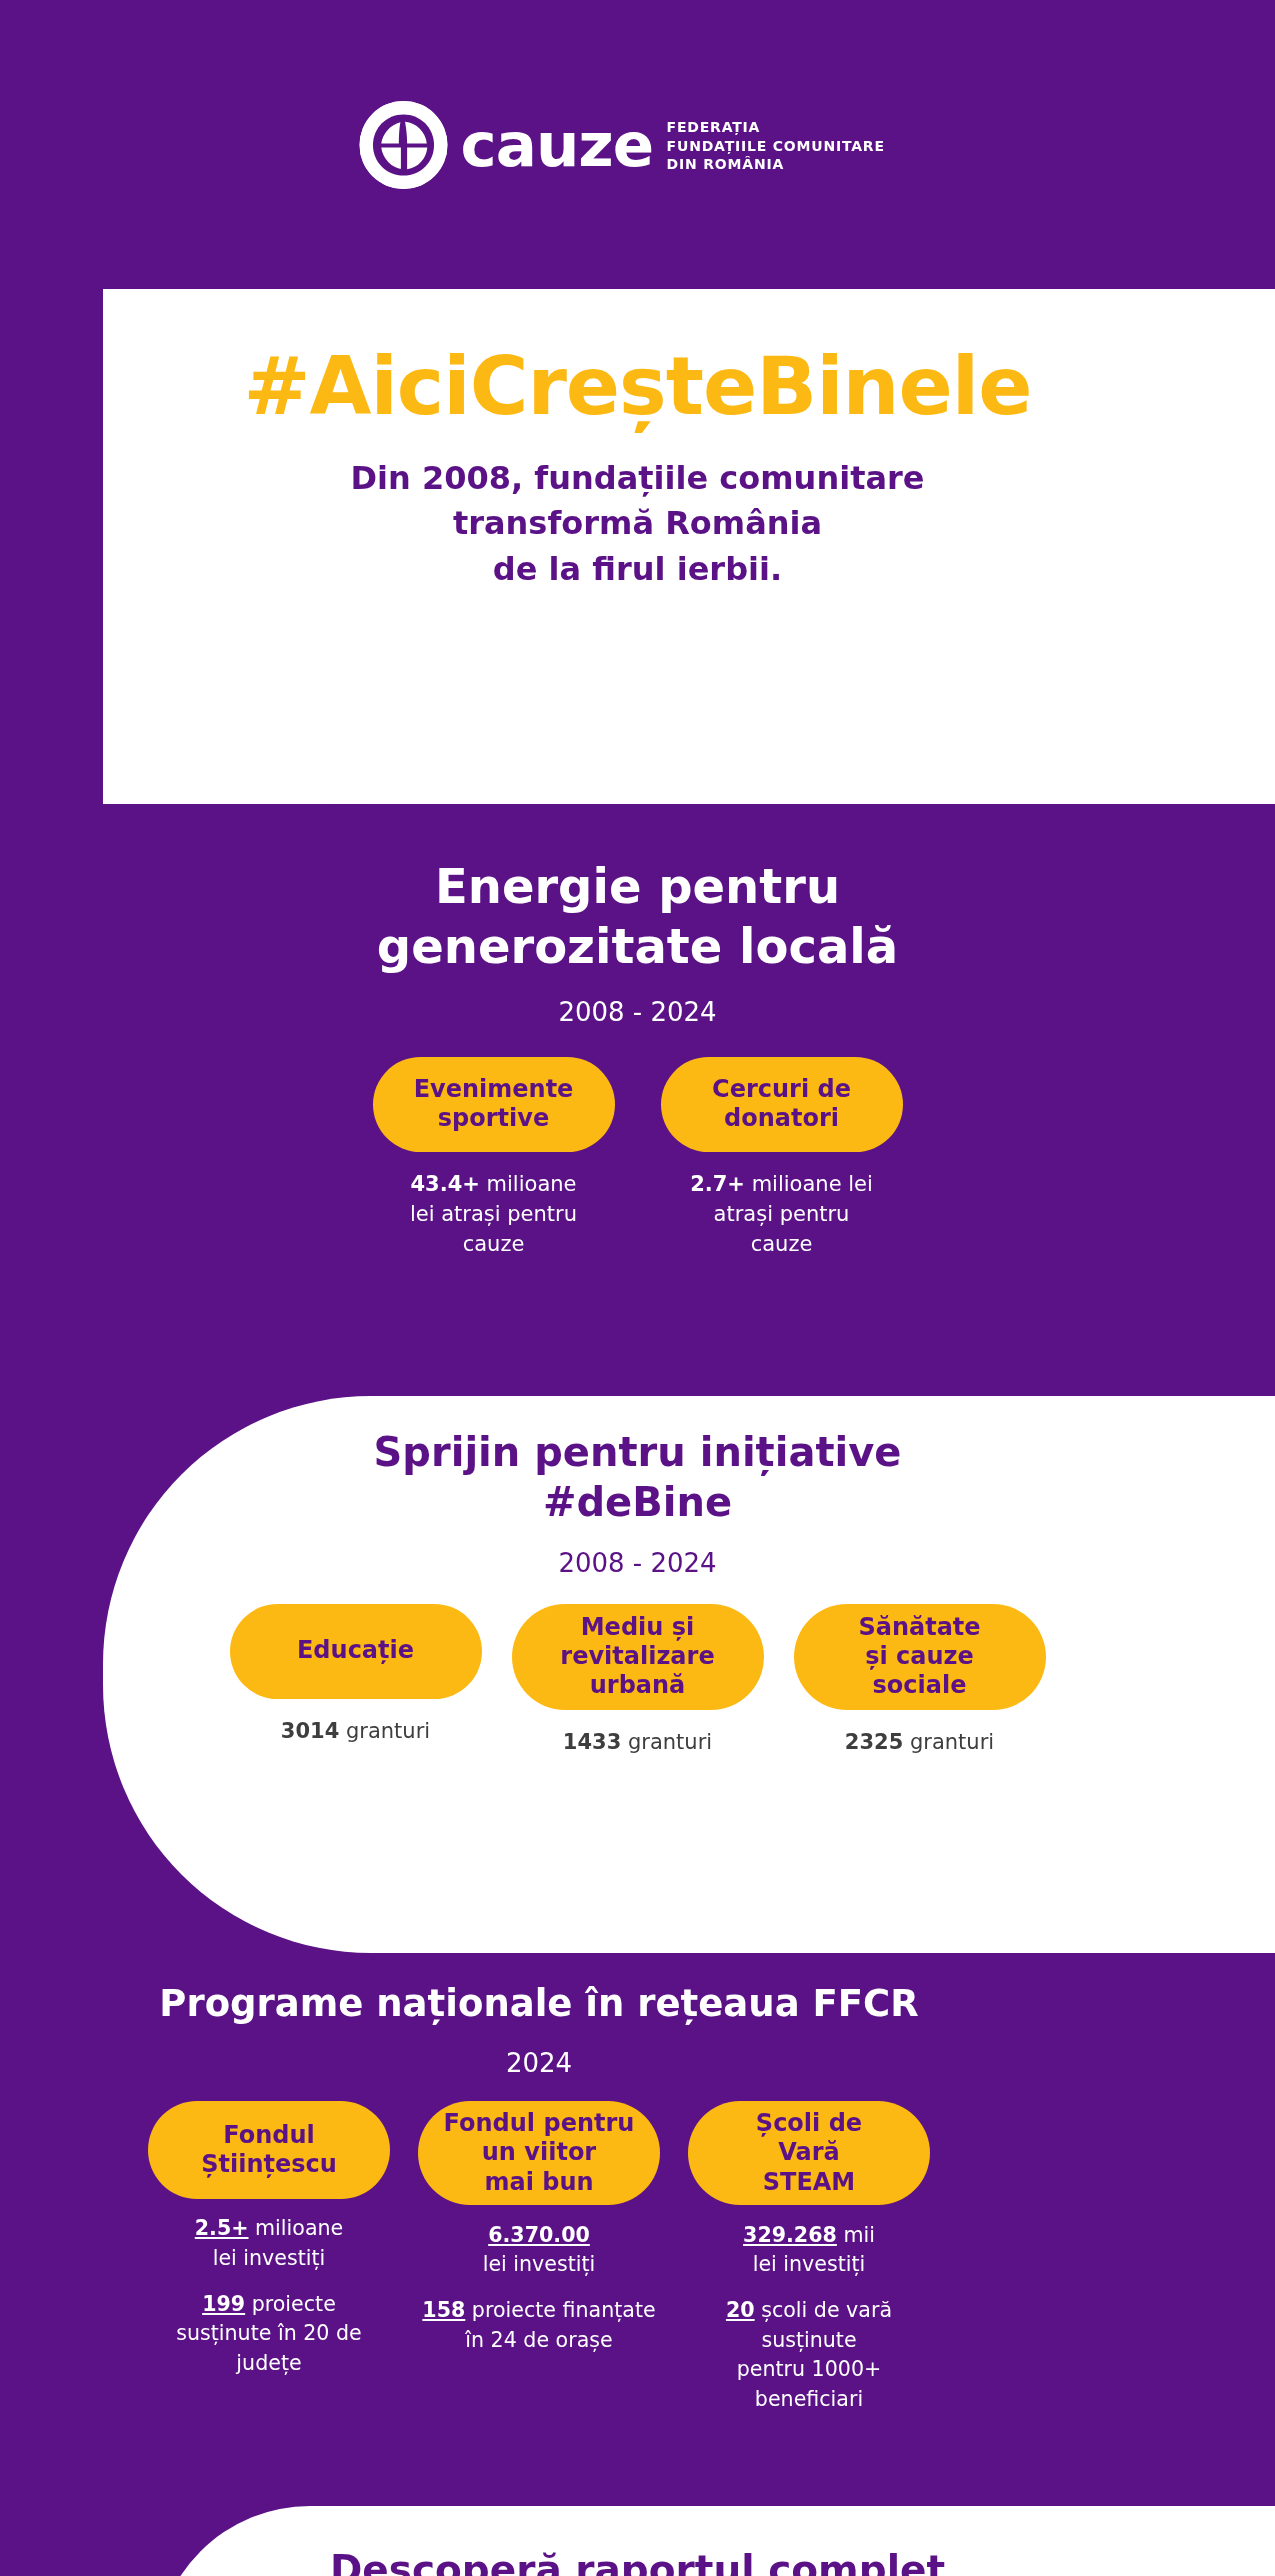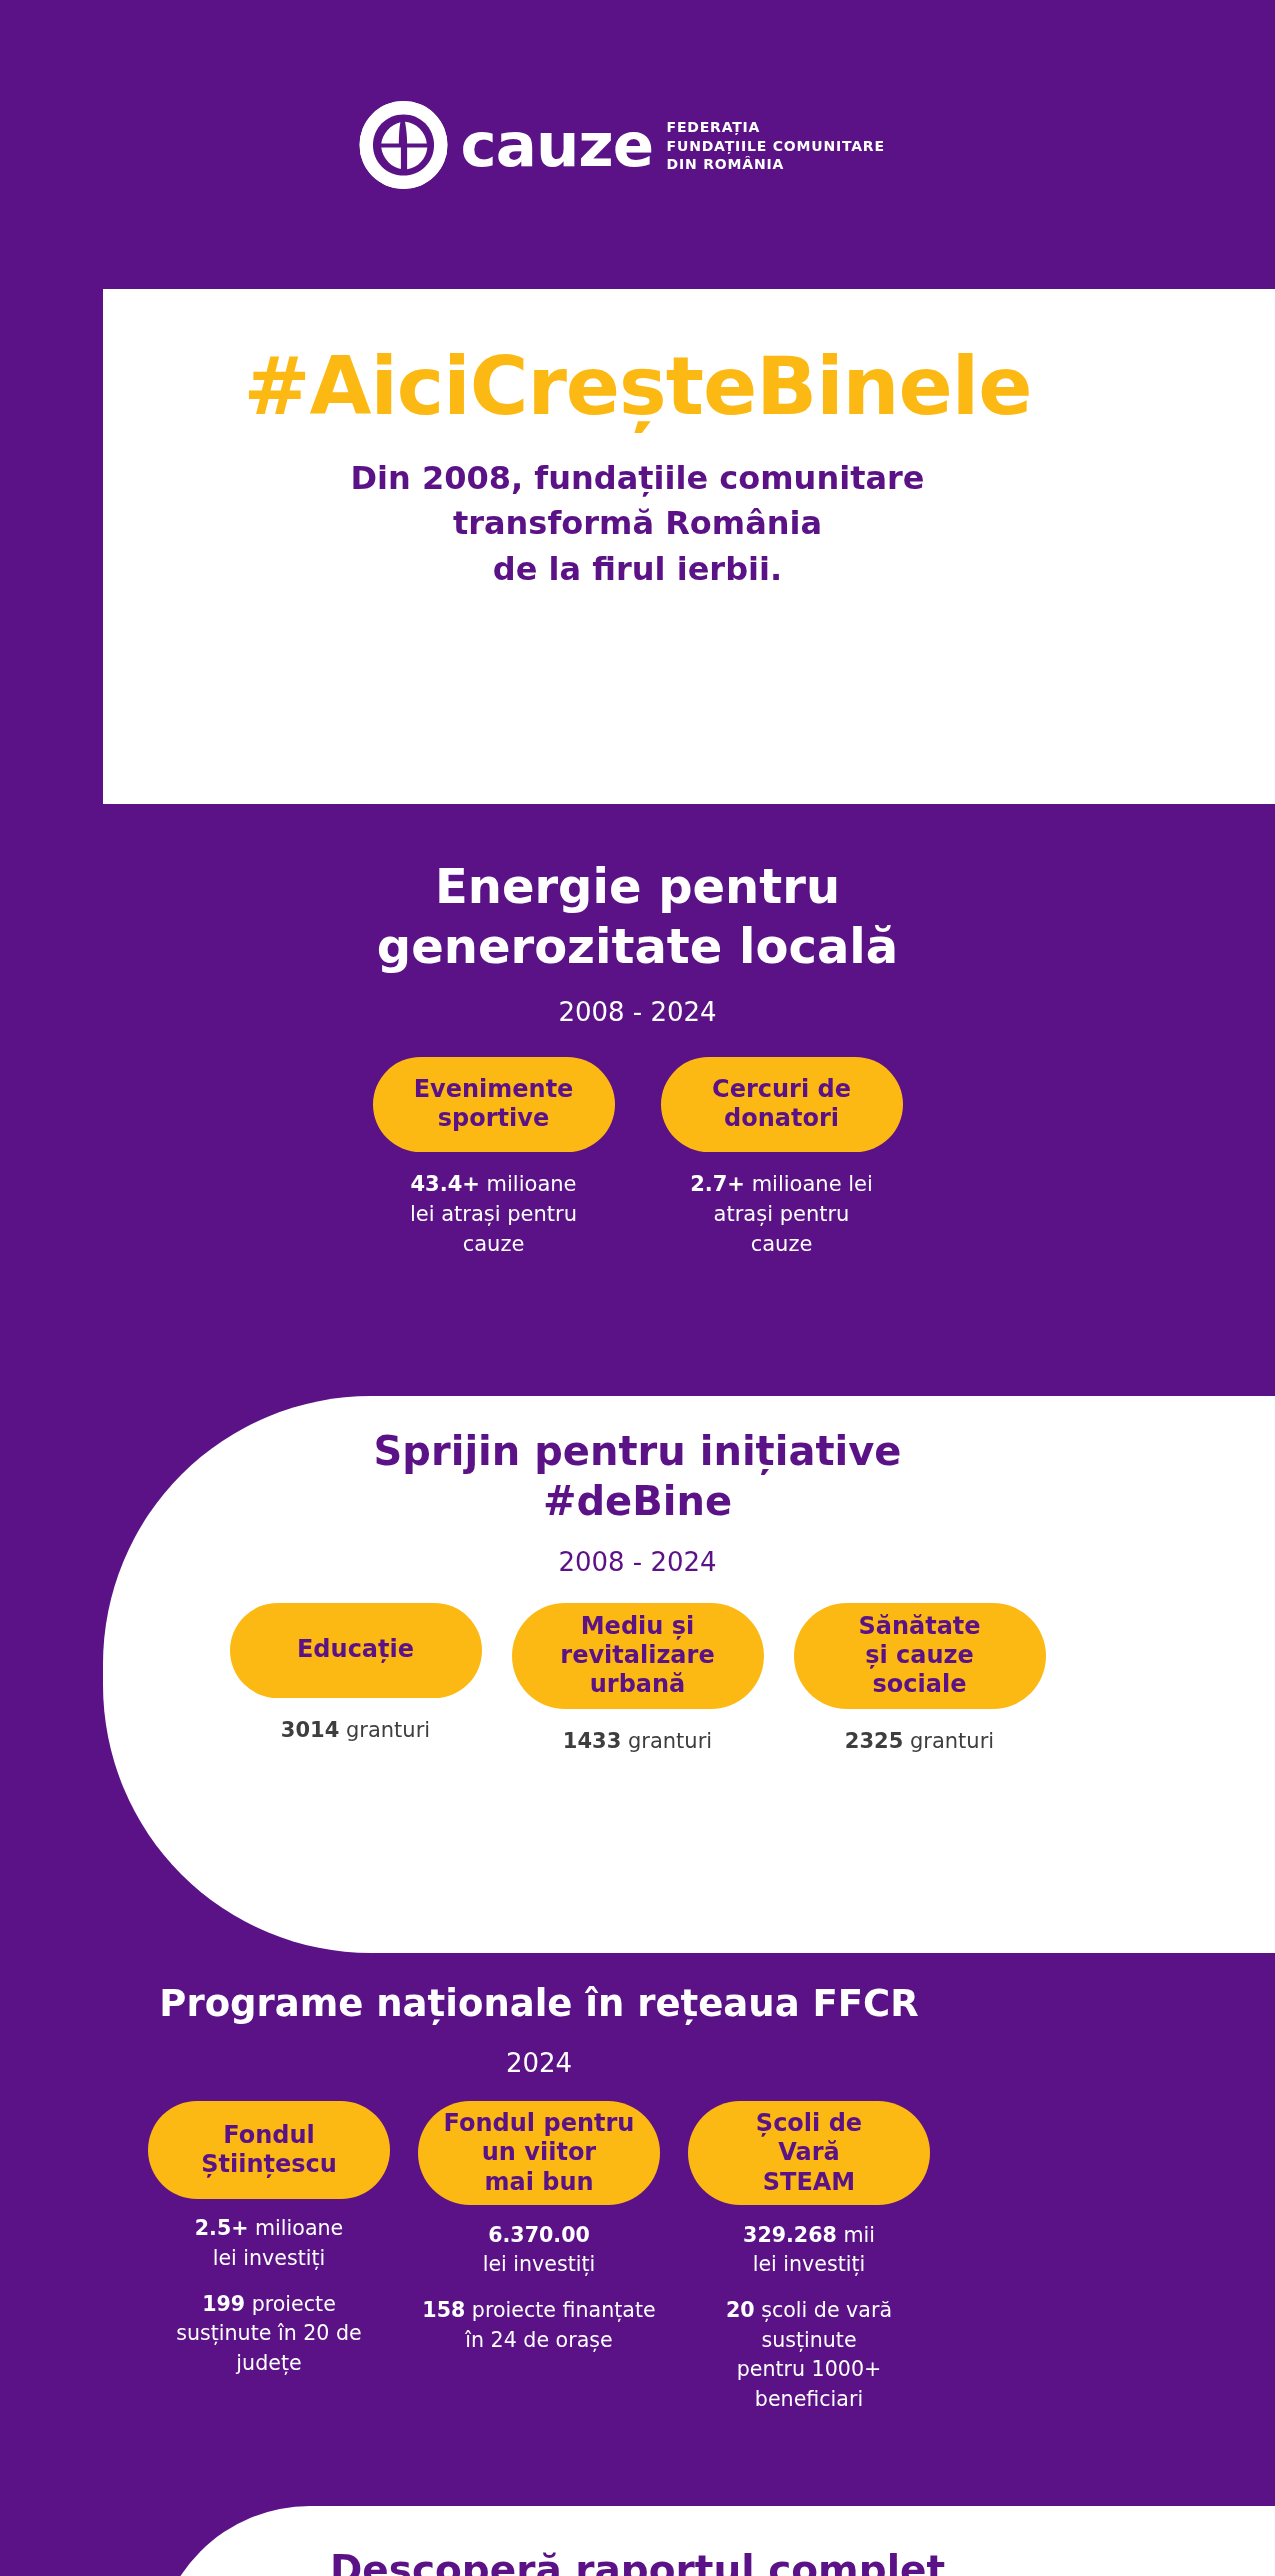--- a/index.html
+++ b/index.html
@@ -214,22 +214,21 @@
     height: 557px;
     background: #ffffff;
     border-top-left-radius: 268px;
     border-bottom-left-radius: 268px;
   }
   .sec3-inner {
     position: absolute;
     left: 0; top: 0;
     width: 1275px;
     text-align: center;
-    padding-top: 22px;
-    margin-top: 8px;
+    padding-top: 31px;
   }
   .pill-row3 {
     display: flex;
     justify-content: center;
     align-items: flex-start;
     gap: 30px;
     margin-top: 26px;
   }
   .pill-col3 {
     width: 252px;
@@ -294,21 +293,21 @@
     text-align: center;
     padding: 8.2px 14.4px;
   }
   .stat2 {
     margin-top: 15.5px;
     font-size: 20.6px;
     line-height: 1.45;
     color: #ffffff;
     text-align: center;
   }
-  .stat2 b { font-weight: 700; }
+  .stat2 b { font-weight: 700; text-decoration: underline; }
 
   
   .sec5 {
     position: absolute;
     top: 2506px;
     left: 0;
     width: 1275px;
     height: 184px;
     background: #5B1286;
   }

